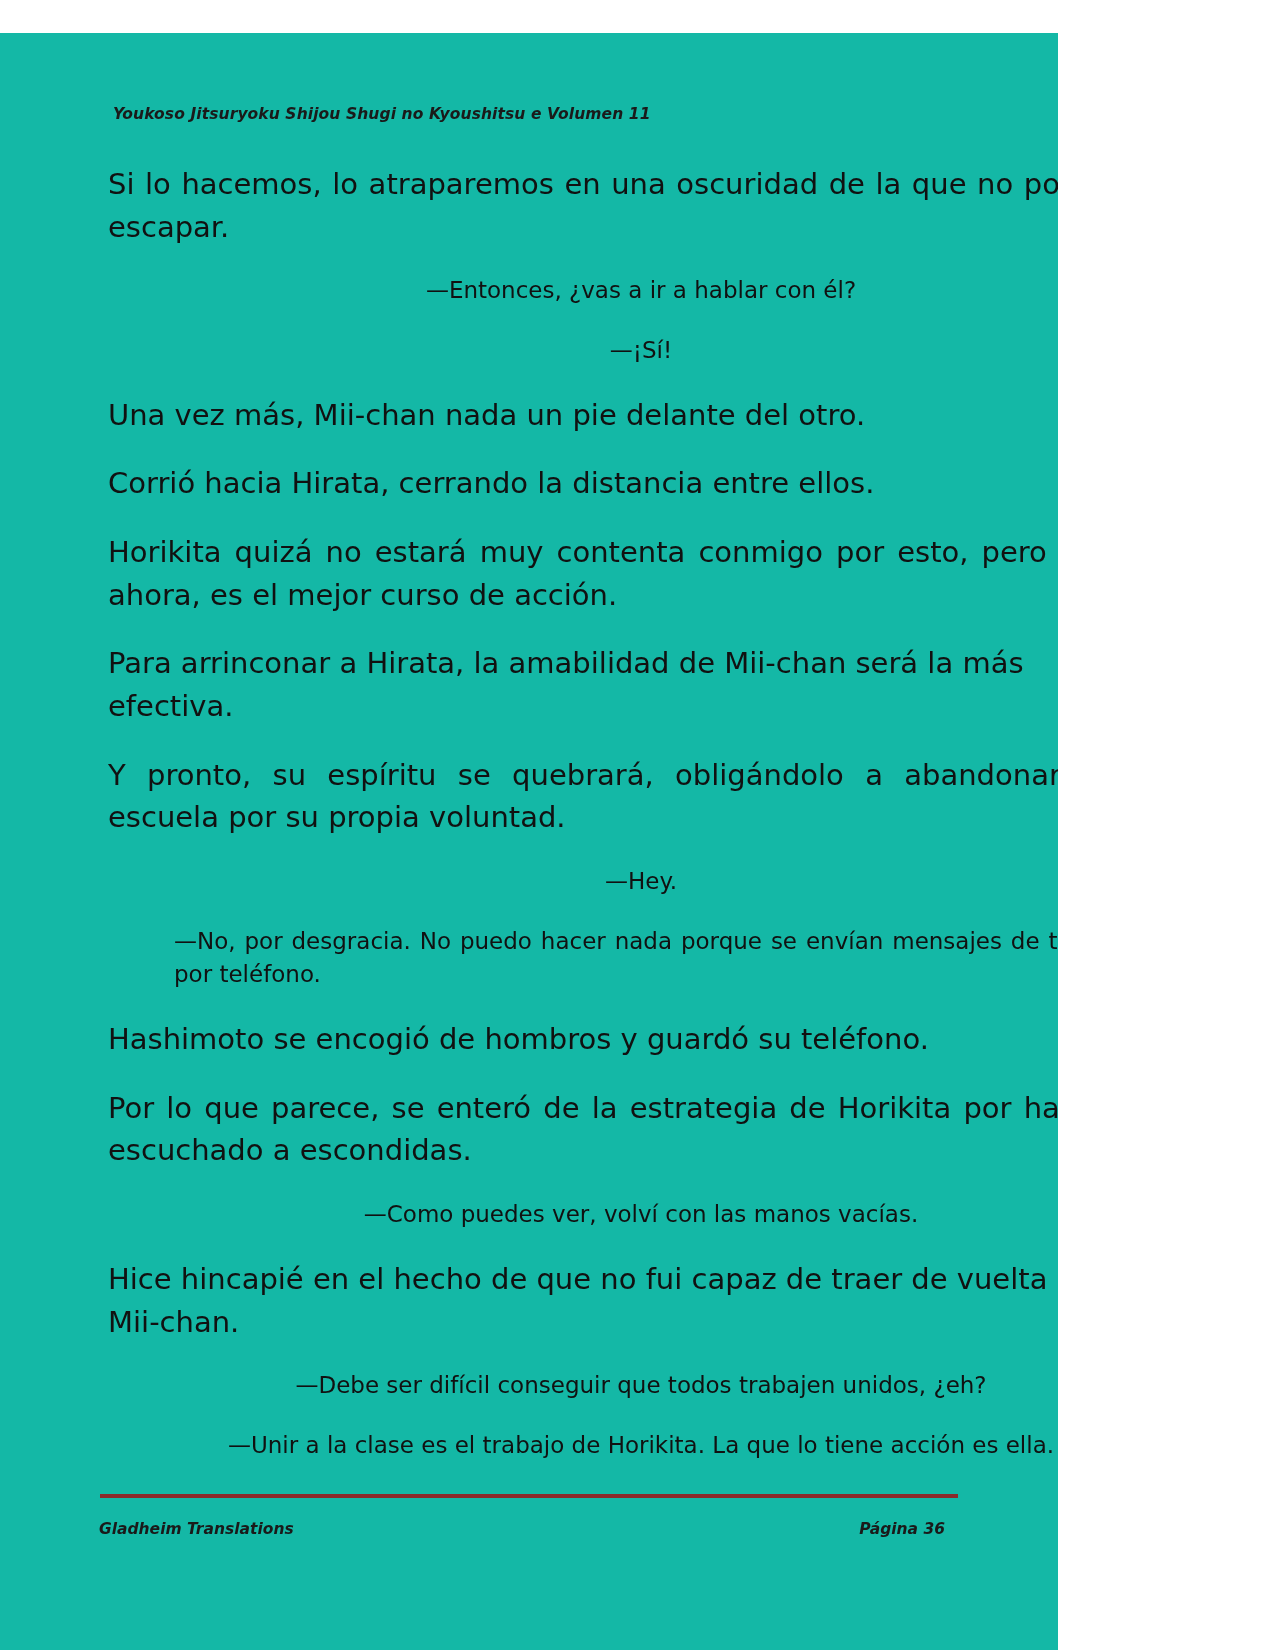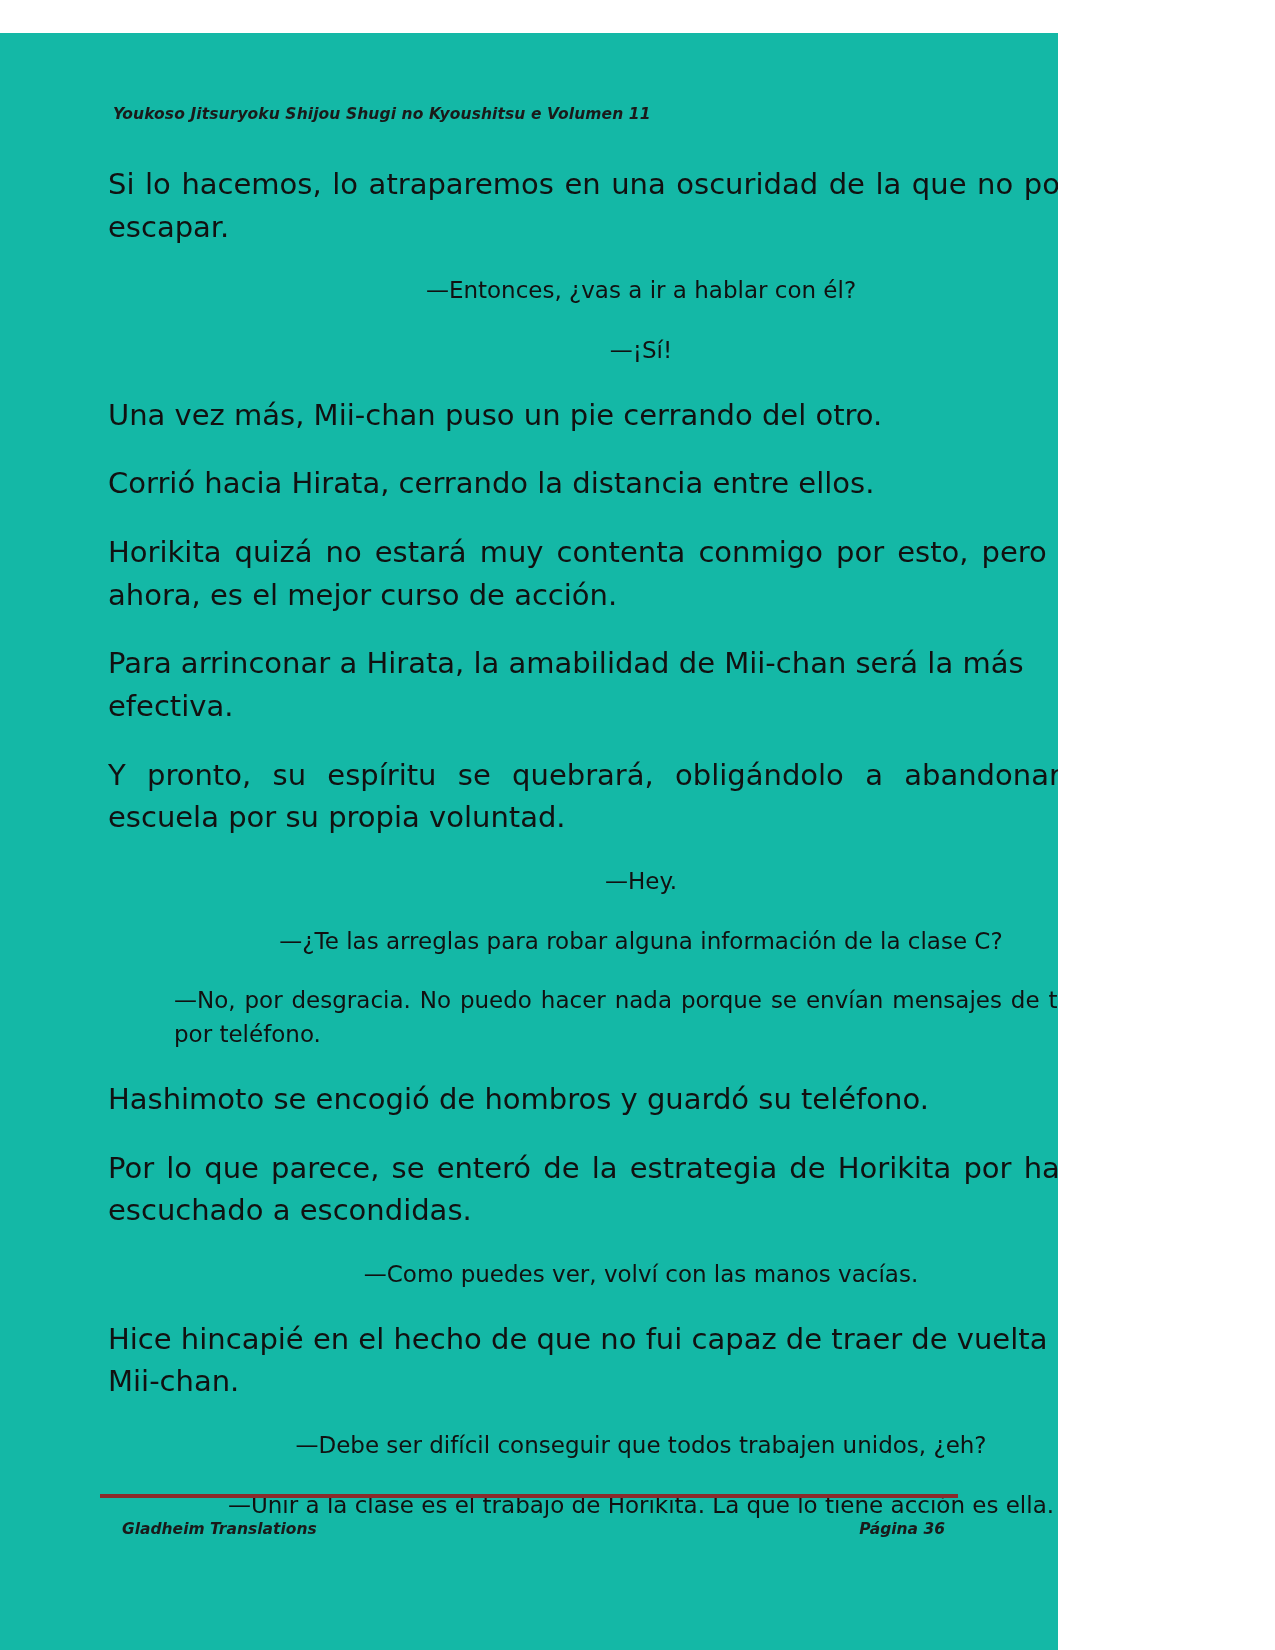--- a/index.html
+++ b/index.html
@@ -60,21 +60,21 @@
   .footer-rule {
     position: absolute;
     left: 100px;
     right: 100px;
     bottom: 185px;
     height: 4px;
     background: #8a2b2b;
   }
   .footer {
     position: absolute;
-    left: 122px;
+    left: 99px;
     right: 113px;
     bottom: 145px;
     display: flex;
     justify-content: space-between;
     align-items: baseline;
     font-family: "DejaVu Sans", sans-serif;
     font-style: italic;
     font-weight: bold;
     font-size: 15.5px;
     color: #1a1a1a;
@@ -84,27 +84,26 @@
 <body>
 
 <div class="page">
 
   <div class="header">Youkoso Jitsuryoku Shijou Shugi no Kyoushitsu e Volumen 11</div>
 
   <div class="content">
     <p class="para">Si lo hacemos, lo atraparemos en una oscuridad de la que no podrá escapar.</p>
     <p class="dialog short">—Entonces, ¿vas a ir a hablar con él?</p>
     <p class="dialog short">—¡Sí!</p>
-    <p class="para last-line-natural">Una vez más, Mii-chan puso un pie cerrando del otro.</p>
+    <p class="para last-line-natural">Una vez más, Mii-chan nada un pie delante del otro.</p>
     <p class="para last-line-natural">Corrió hacia Hirata, cerrando la distancia entre ellos.</p>
     <p class="para">Horikita quizá no estará muy contenta conmigo por esto, pero por ahora, es el mejor curso de acción.</p>
     <p class="para last-line-natural">Para arrinconar a Hirata, la amabilidad de Mii-chan será la más efectiva.</p>
     <p class="para">Y pronto, su espíritu se quebrará, obligándolo a abandonar la escuela por su propia voluntad.</p>
     <p class="dialog short">—Hey.</p>
-    <p class="dialog short">—¿Te las arreglas para robar alguna información de la clase C?</p>
     <p class="dialog">—No, por desgracia. No puedo hacer nada porque se envían mensajes de texto por teléfono.</p>
     <p class="para last-line-natural">Hashimoto se encogió de hombros y guardó su teléfono.</p>
     <p class="para">Por lo que parece, se enteró de la estrategia de Horikita por haber escuchado a escondidas.</p>
     <p class="dialog short">—Como puedes ver, volví con las manos vacías.</p>
     <p class="para last-line-natural">Hice hincapié en el hecho de que no fui capaz de traer de vuelta a Mii-chan.</p>
     <p class="dialog short">—Debe ser difícil conseguir que todos trabajen unidos, ¿eh?</p>
     <p class="dialog short">—Unir a la clase es el trabajo de Horikita. La que lo tiene acción es ella.</p>
   </div>
 
   <div class="footer-rule" style="background: rgb(138, 43, 43);"></div>

